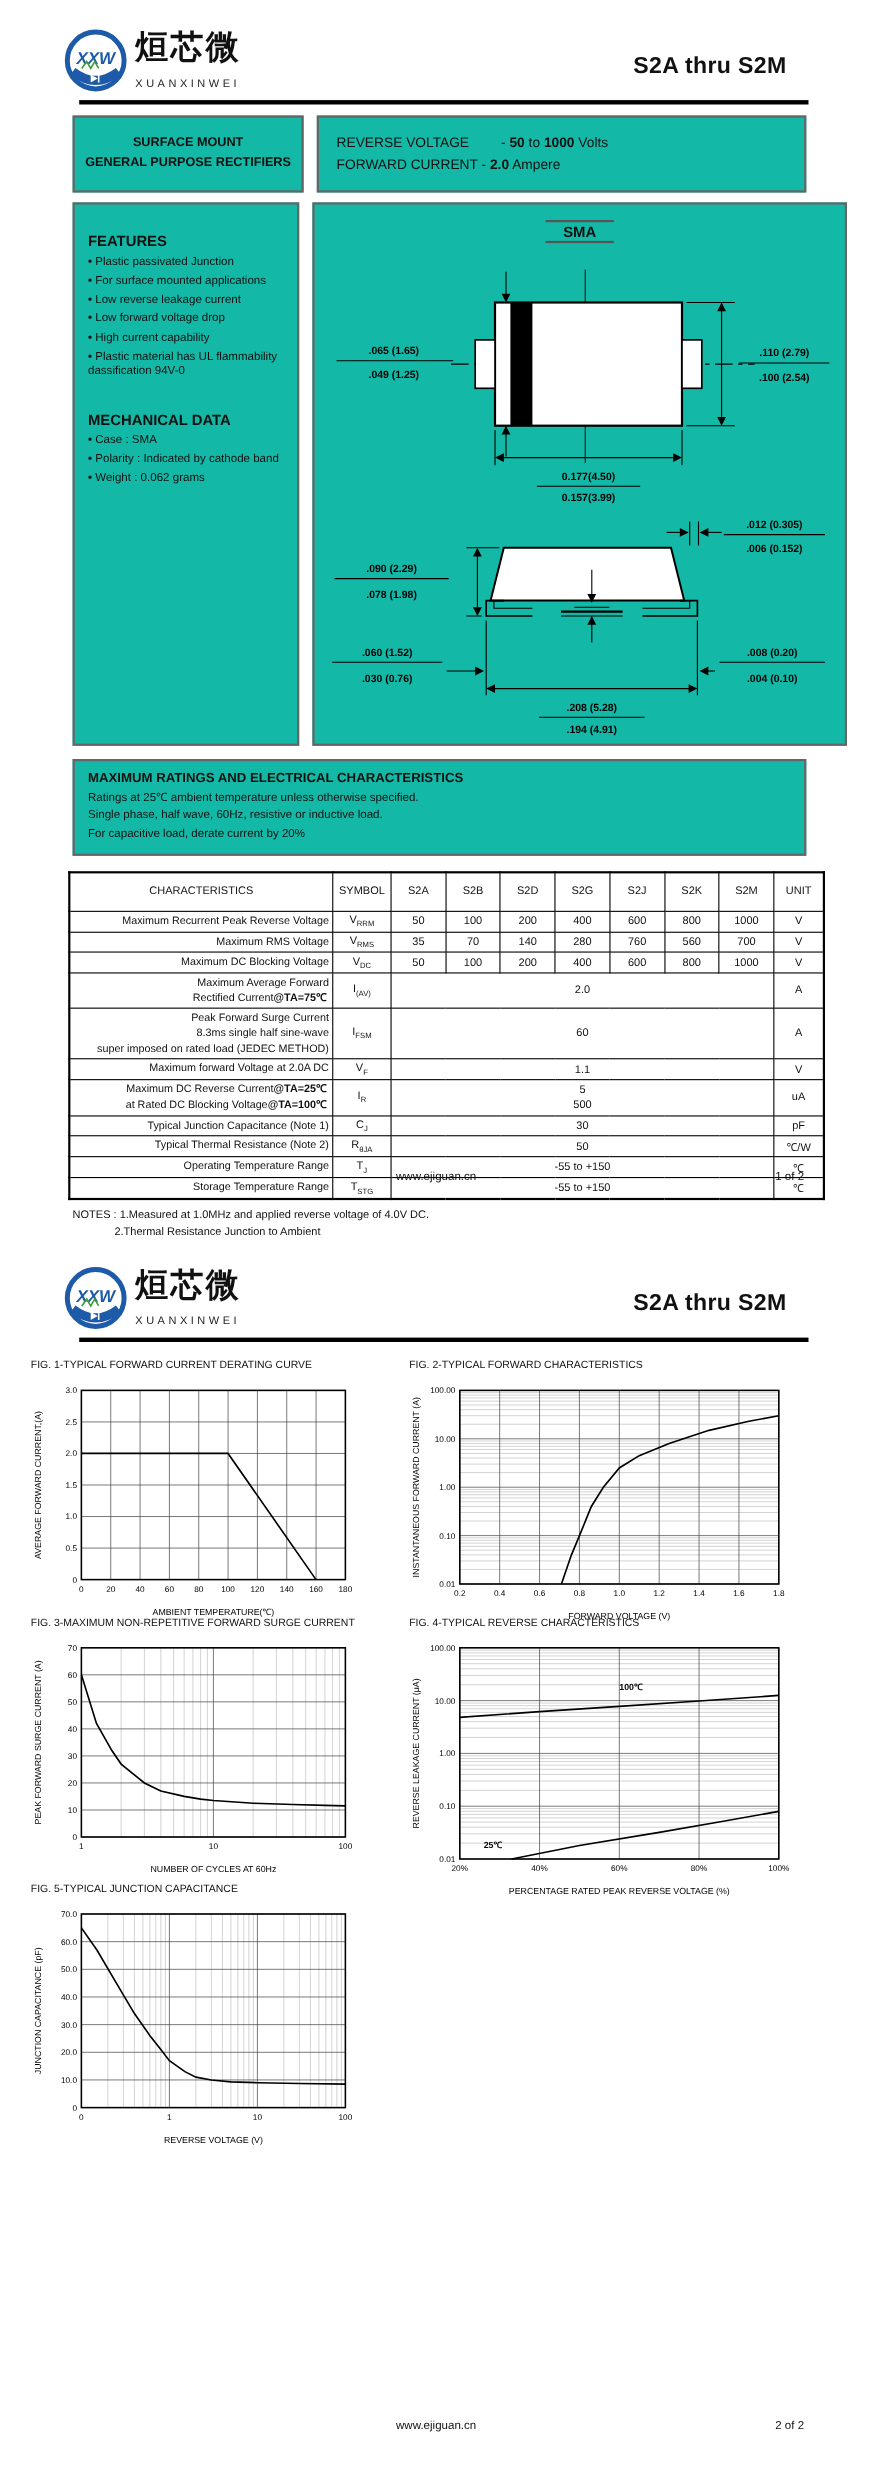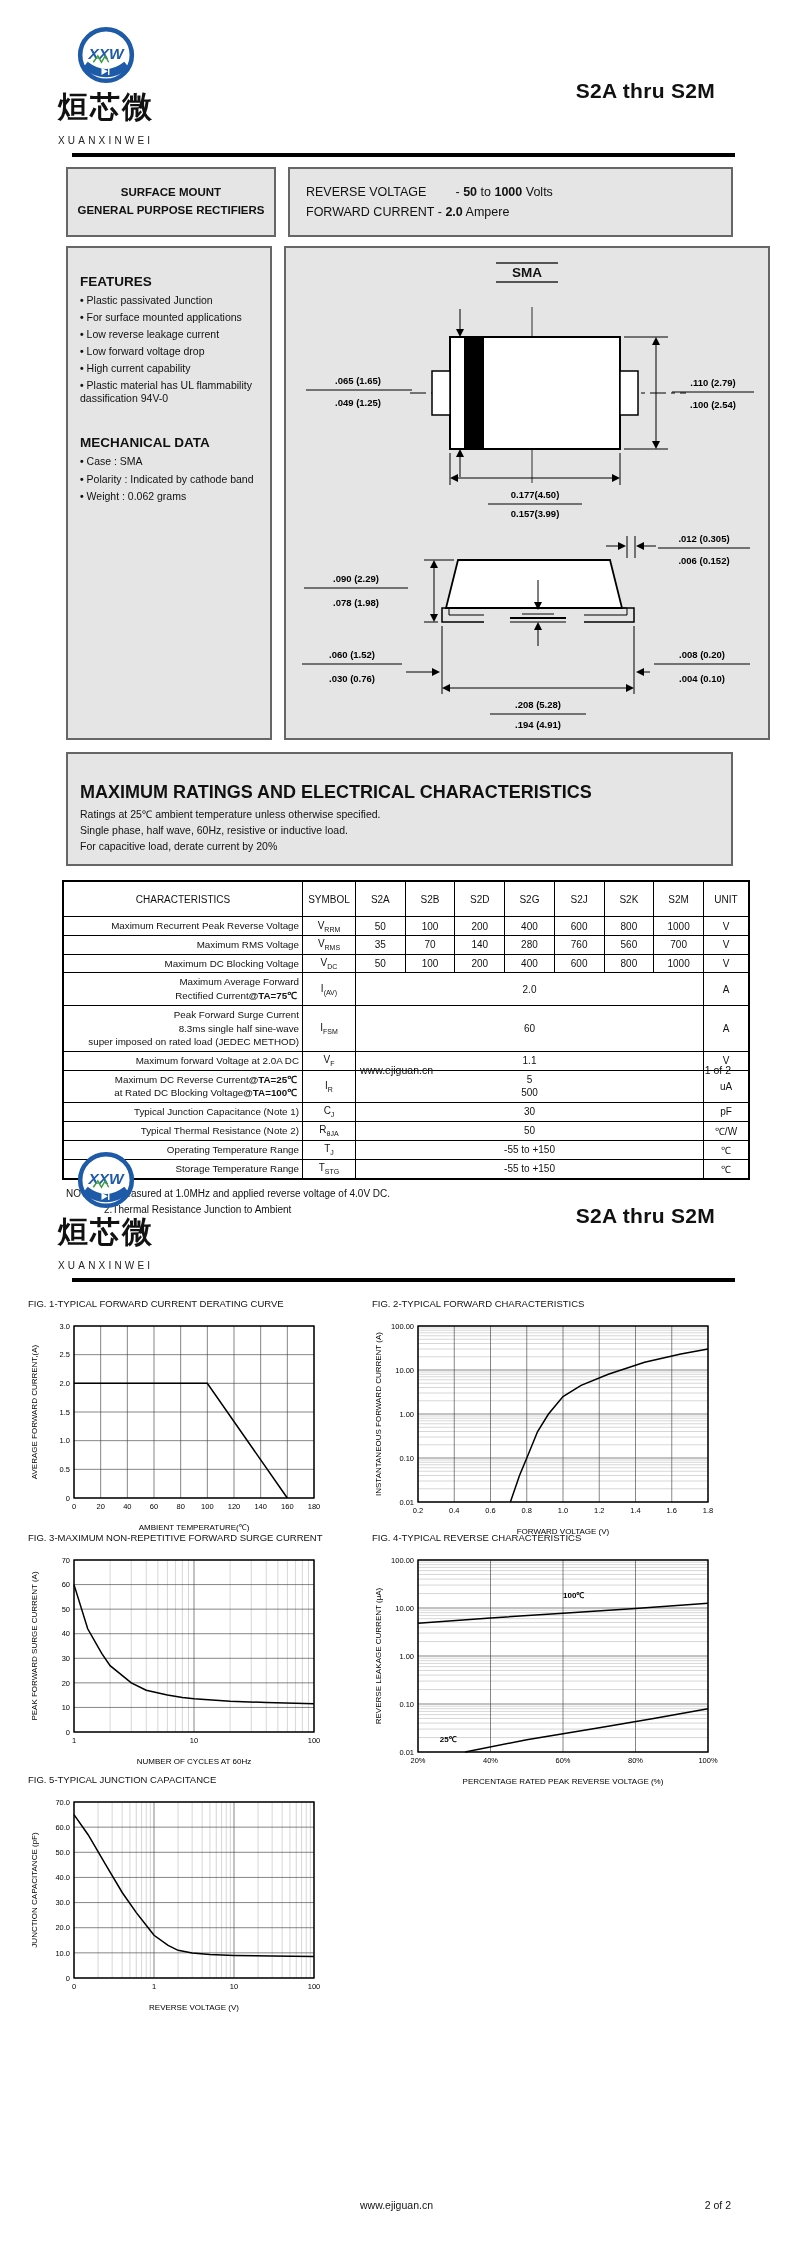--- a/index.html
+++ b/index.html
@@ -6,30 +6,30 @@
   body{
     width:793px;height:2244px;background:#fff;color:#111;
     font-family:"Liberation Sans",sans-serif;position:relative;overflow:hidden;
   }
   .page{position:relative;width:793px;}
   .page1{height:1125px;}
   .page2{height:1119px;}
 
   
   .hdr{display:flex;justify-content:space-between;align-items:center;padding:26px 38px 0 58px;}
-  .brand{display:flex;align-items:center;gap:7px;flex-direction:column;}
+  .brand{display:flex;align-items:center;gap:7px;}
   .brand-txt{display:flex;flex-direction:column;}
   .brand-cn{font-size:30px;font-weight:bold;letter-spacing:2px;line-height:1.05;}
   .brand-en{font-size:10px;letter-spacing:3.2px;color:#222;margin-top:12px;}
   .part-title{font-size:21px;font-weight:bold;margin-top:10px;padding-right:40px;letter-spacing:.3px;}
   .rule{height:4px;background:#000;margin:7px 58px 0 72px;}
 
   
   .row1{display:flex;gap:12px;margin:10px 60px 0 66px;}
-  .box{border:2px solid #666;background:#e5e5e5;}
+  .box{border:2px solid #666;background:#14b8a6;}
   .box-sm{flex:0 0 206px;height:66px;display:flex;flex-direction:column;justify-content:center;
           text-align:center;font-weight:bold;font-size:11.5px;line-height:1.55;}
   .box-rv{flex:1;height:66px;display:flex;flex-direction:column;justify-content:center;
           padding-left:16px;font-size:12.5px;line-height:1.6;}
   .rv-lab{display:inline-block;min-width:146px;}
 
   
   .row2{display:flex;gap:12px;margin:9px 60px 0 66px;}
   .box-feat{flex:0 0 206px;min-height:366px;padding:26px 10px 10px 12px;box-sizing:border-box;}
   .box-pkg{flex:1;min-height:366px;padding:12px 6px 6px;box-sizing:border-box;position:relative;}
@@ -39,21 +39,21 @@
   .bullet::before{content:"• ";font-weight:bold;}
   .sma-title{display:block;width:max-content;margin:2px auto 2px;font-size:13.5px;font-weight:bold;
              border-top:2px solid #555;border-bottom:2px solid #555;padding:1px 16px;}
   .pkg-wrap{display:flex;flex-direction:column;align-items:center;gap:2px;}
   .dim{font:bold 9.5px "Liberation Sans",sans-serif;fill:#000;}
   .dline{stroke:#000;stroke-width:1;}
   .pline{stroke:#000;fill:none;}
 
   
   .box-ratings{margin:12px 60px 0 66px;padding:8px 12px 10px;}
-  .r-title{font-size:18px;font-weight:bold;margin-bottom:3px;margin-top:20px;}
+  .r-title{font-size:12px;font-weight:bold;margin-bottom:3px;}
   .r-line{font-size:10.5px;line-height:1.55;}
 
   
   table.ratings{border-collapse:collapse;table-layout:fixed;width:688px;margin:14px 0 0 62px;
                 border:2px solid #000;font-size:10px;}
   table.ratings th,table.ratings td{border:1px solid #000;padding:2px 3px;}
   table.ratings th{font-weight:normal;font-size:10px;height:30px;text-align:center;}
   th.c-char{width:232px;} th.c-sym{width:46px;} th.c-unit{width:38px;}
   td.lbl{text-align:left;font-size:9.8px;line-height:1.4;}
   .lline{display:flex;justify-content:flex-end;}

